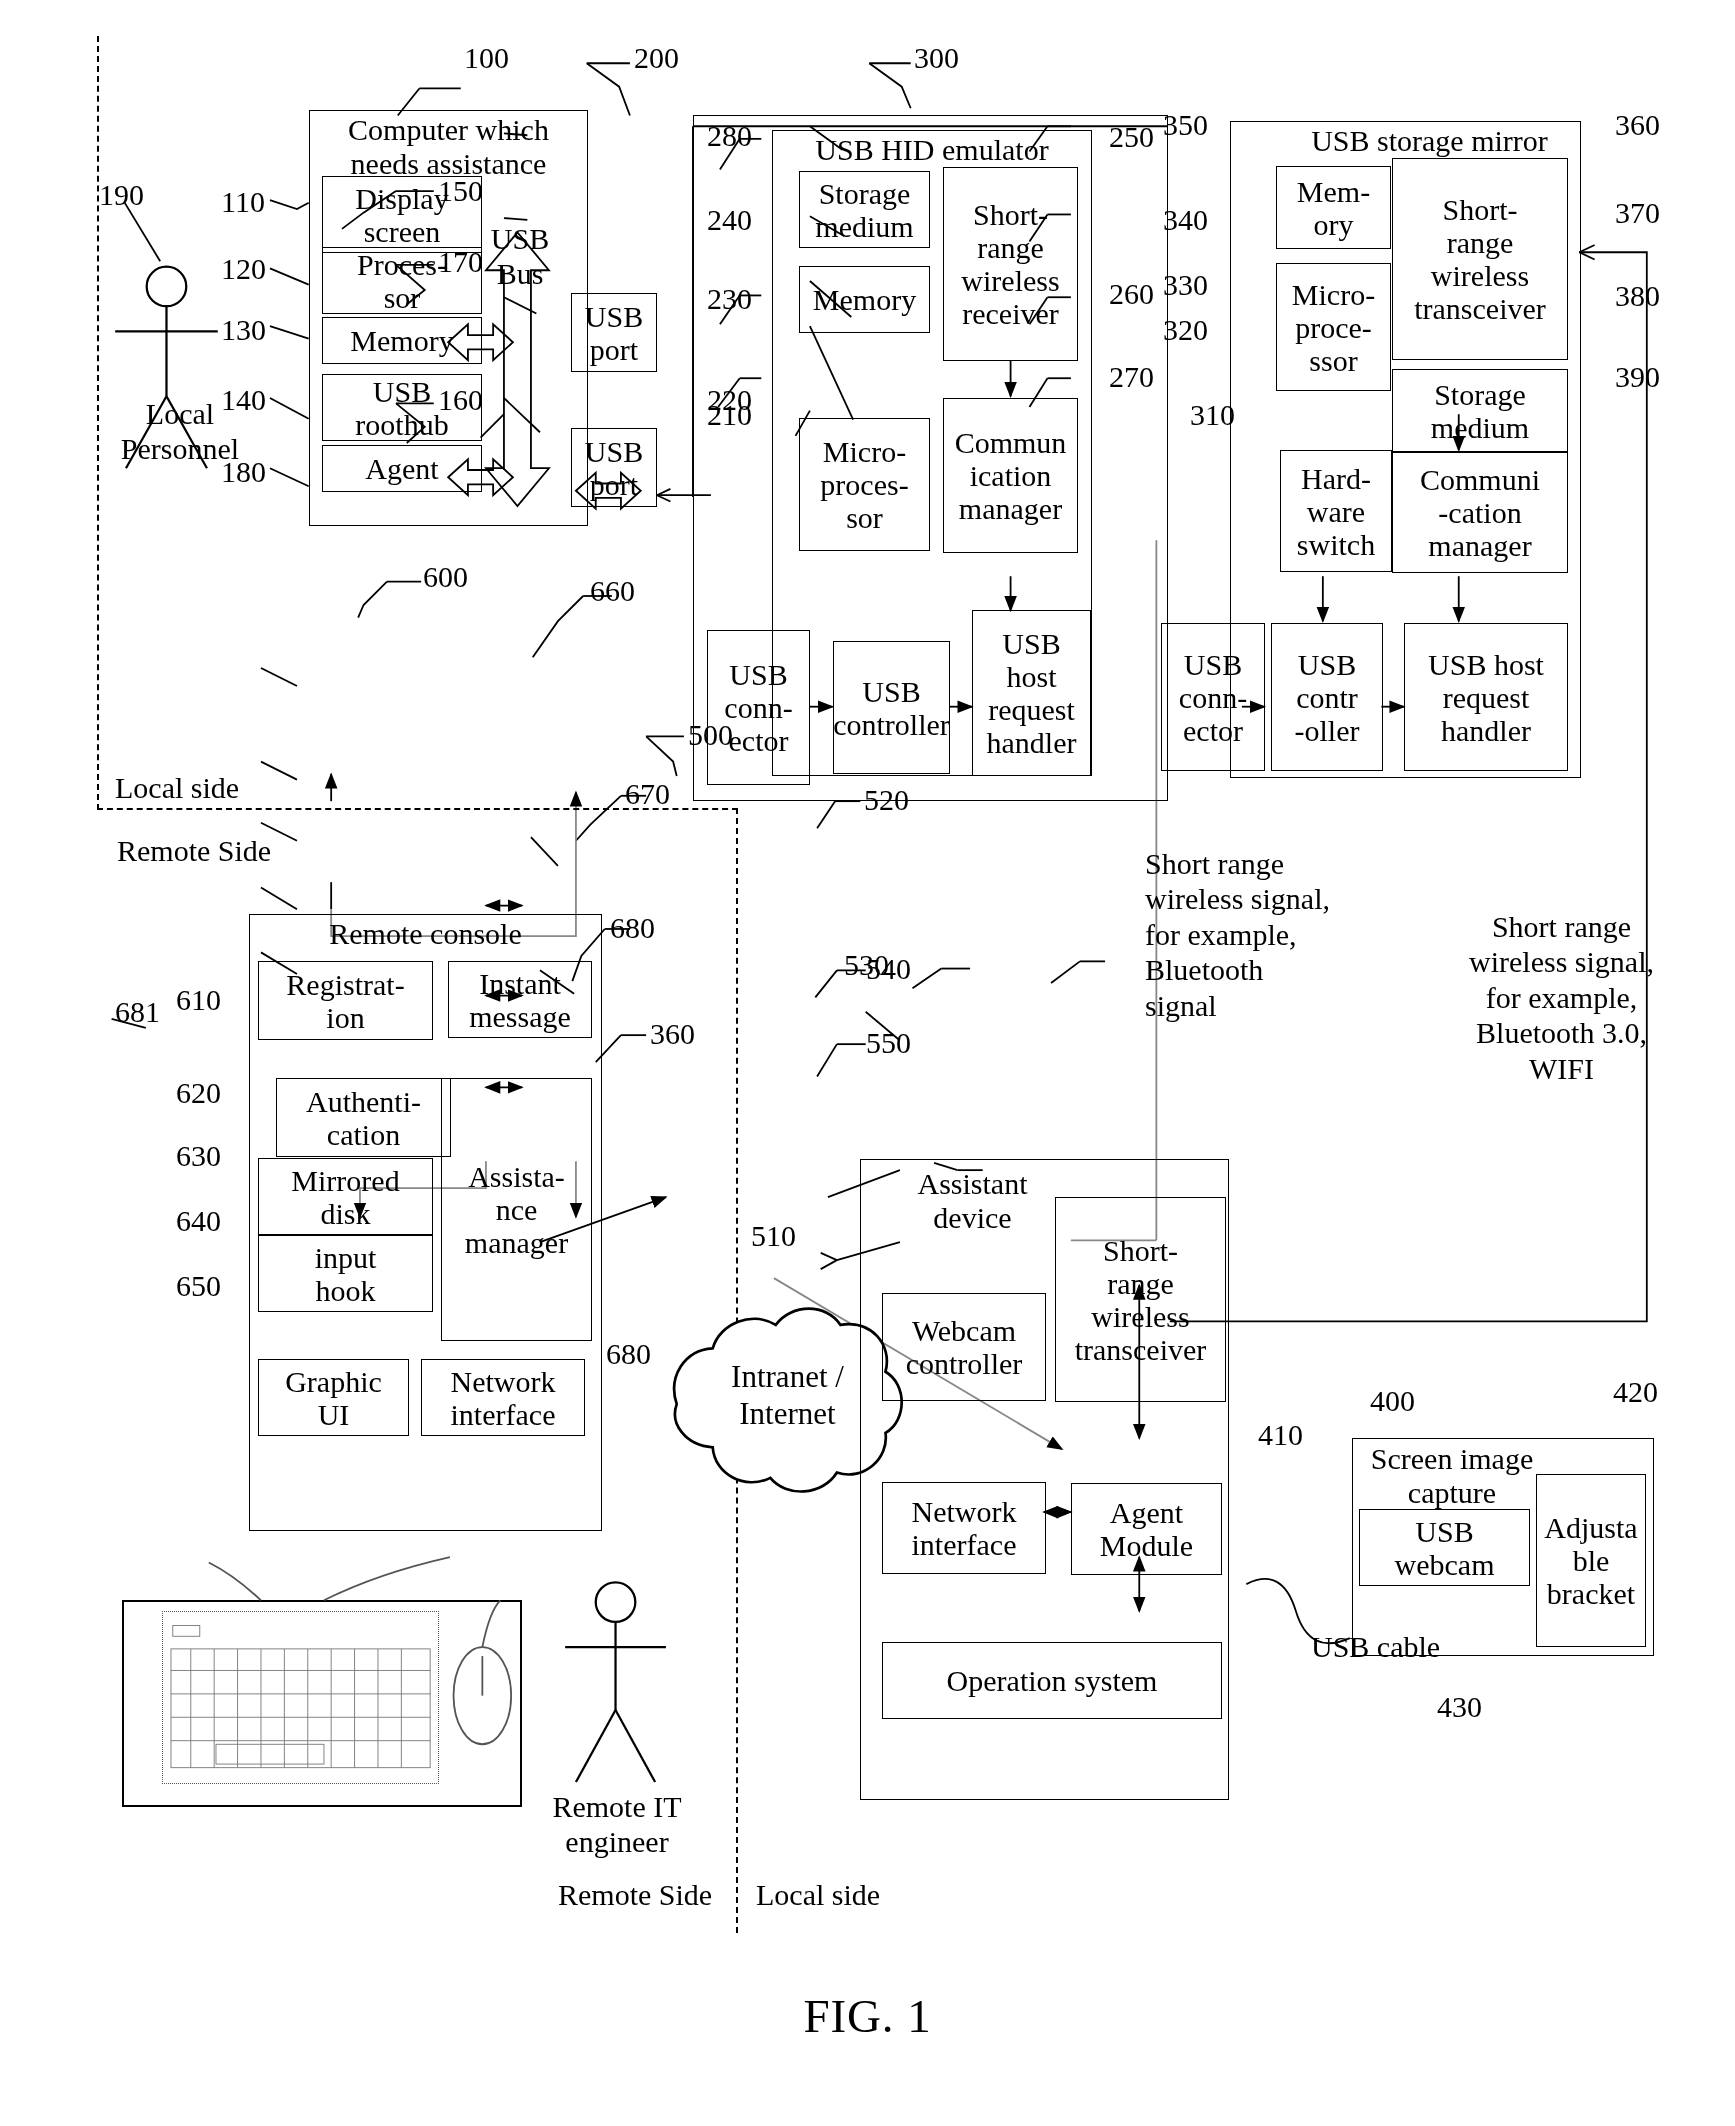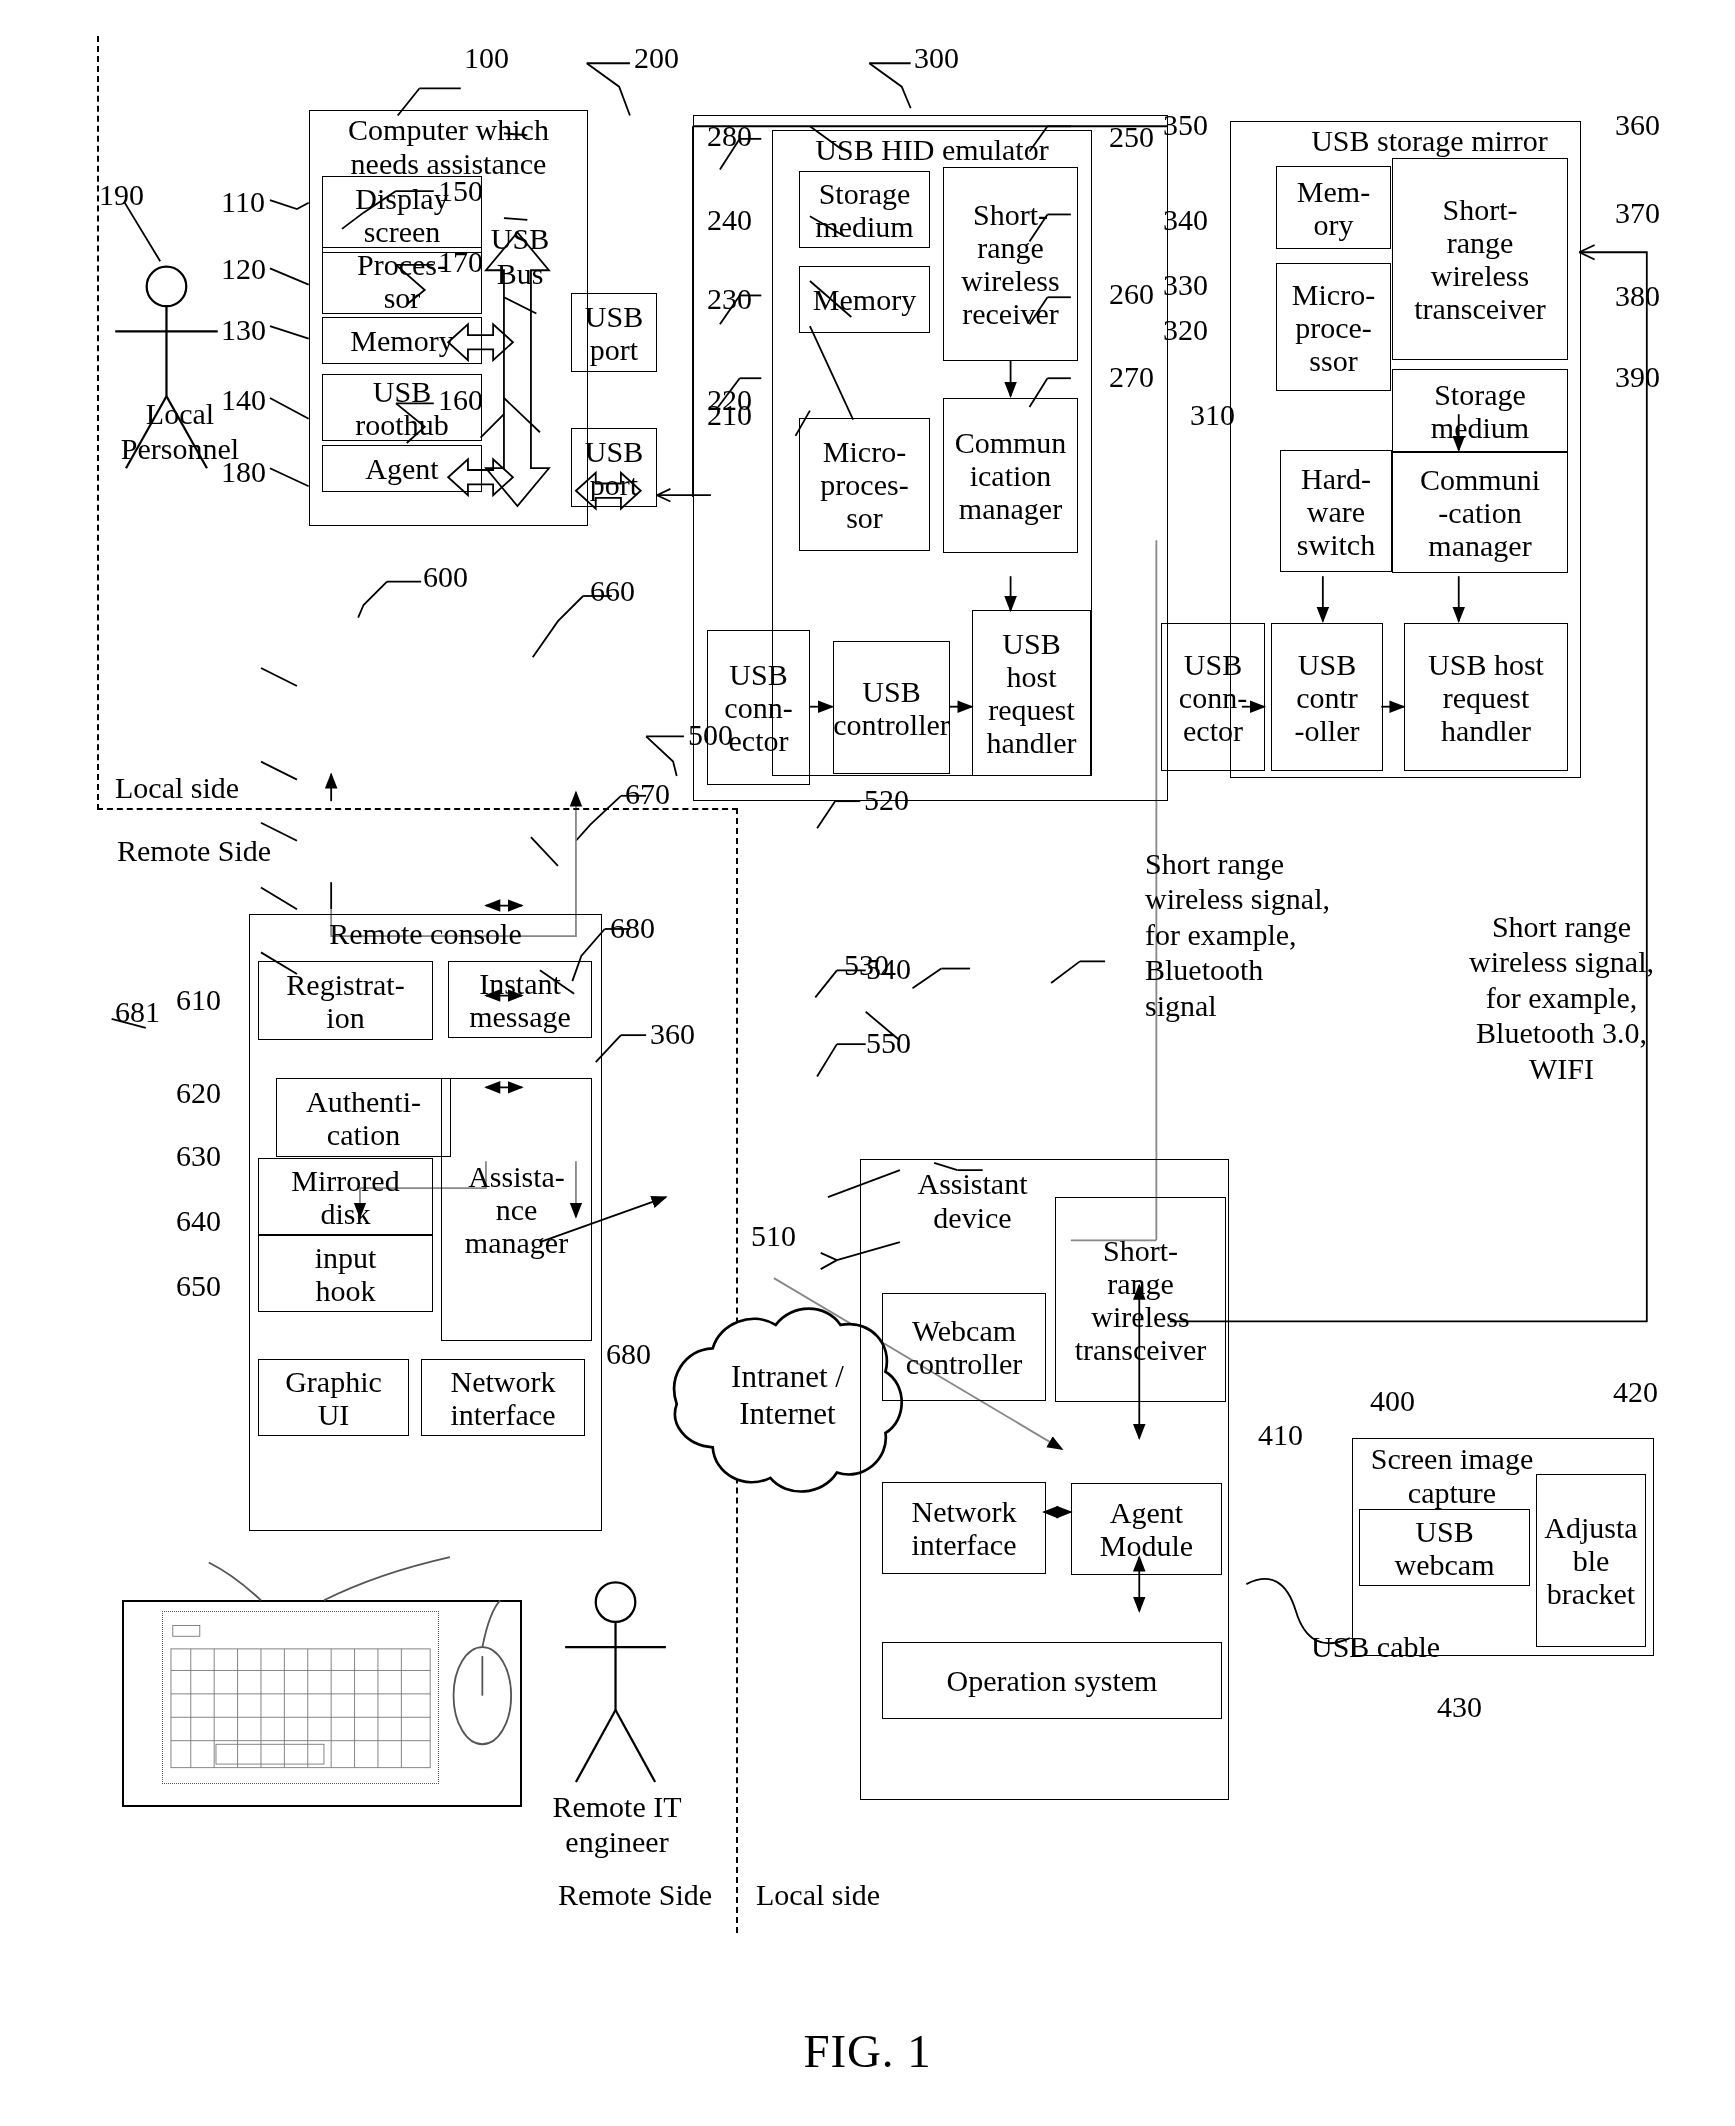--- a/index.html
+++ b/index.html
@@ -580,16 +580,16 @@
 webcam</div>
 
   <div class="ref" style="left:1613px;top:1377px;">420</div>
   <div class="cbox" style="left:1536px;top:1474px;width:110px;height:173px;font-size:30px;">Adjusta
 ble
 bracket</div>
 
   <div class="txt" style="left:1311px;top:1629px;">USB cable</div>
   <div class="ref" style="left:1437px;top:1692px;">430</div>
 
-  <div class="figcap" style="top:1989px;margin-top:35px;">FIG. 1</div>
+  <div class="figcap" style="top:1989px;">FIG. 1</div>
 
 </div>
 
 
 </body></html>

